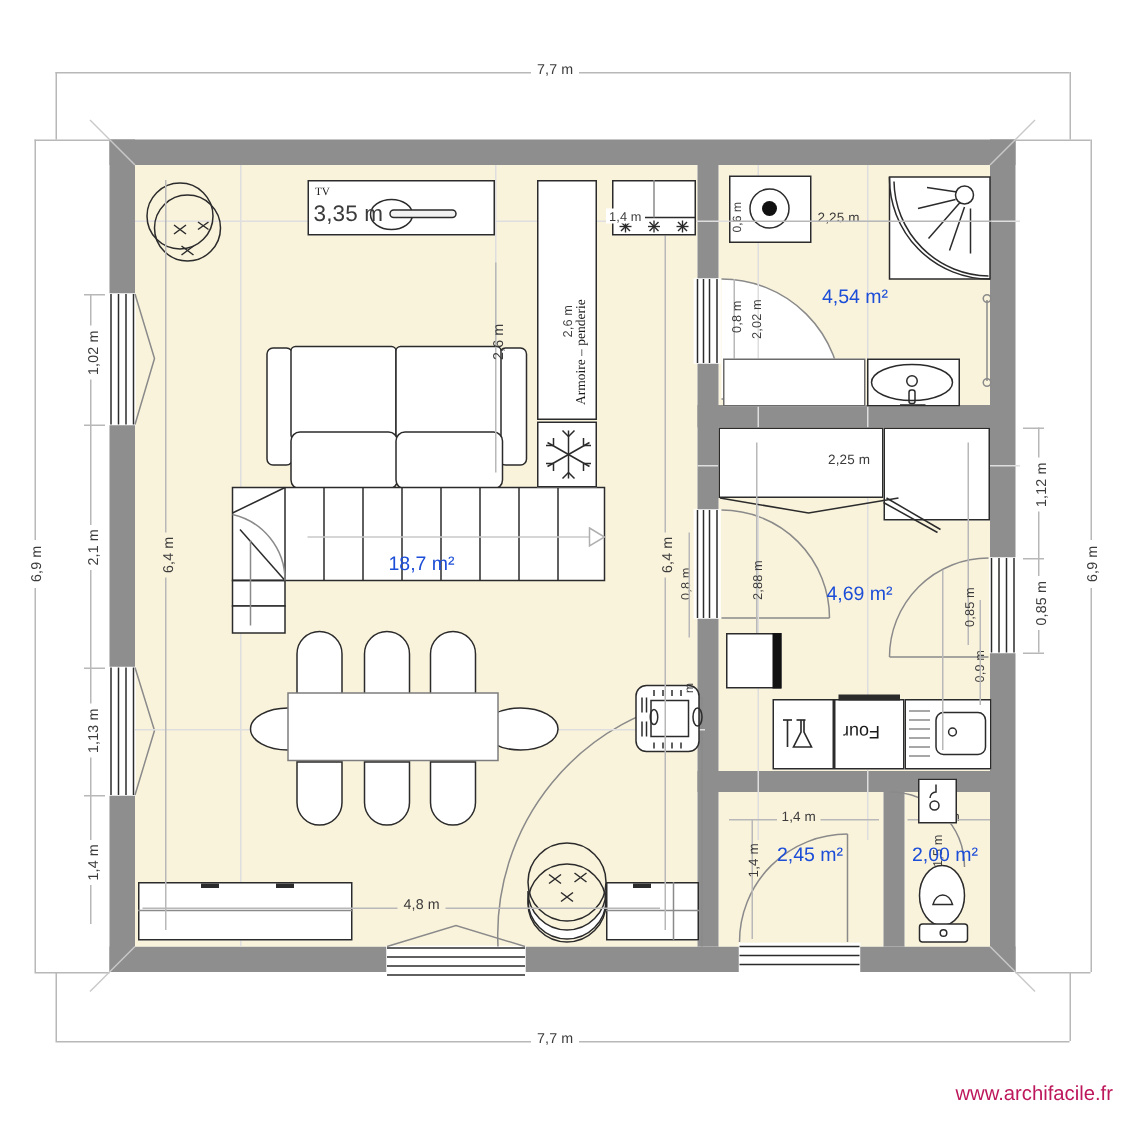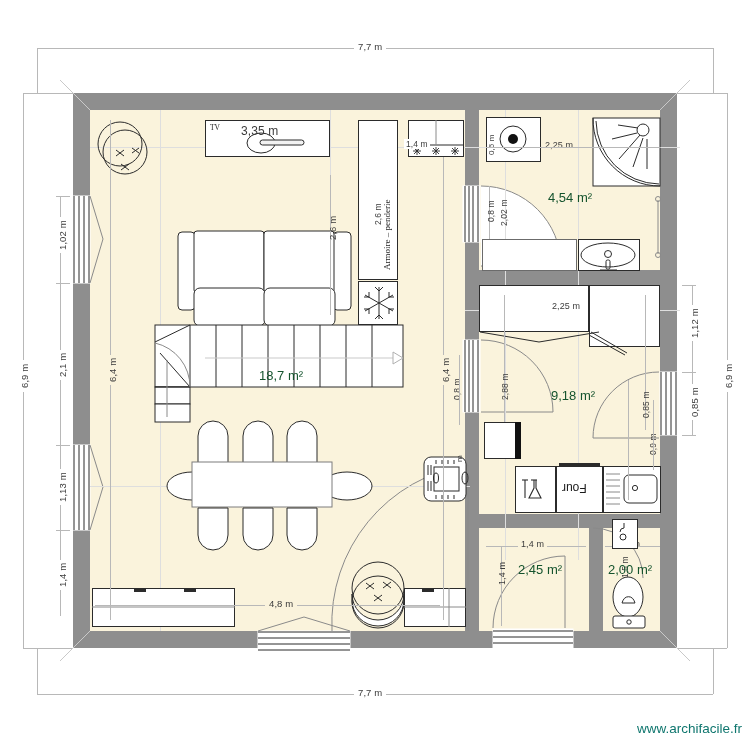--- a/index.html
+++ b/index.html
@@ -19,27 +19,27 @@
   
   .wall{position:absolute;background:#8e8e8e;}
   .wallthin{position:absolute;background:#8e8e8e;}
 
   
   .room{position:absolute;background:#faf3dc;}
 
   
   .fur{position:absolute;background:#ffffff;border:1px solid #2b2b2b;box-sizing:border-box;}
   .fur-l{position:absolute;background:#ffffff;border:1px solid #6b6b6b;box-sizing:border-box;}
-  .arealbl{position:absolute;font-size:13px;color:#14532d;white-space:nowrap;}
+  .arealbl{position:absolute;font-size:13px;color:#1d4ed8;white-space:nowrap;}
   .smalltxt{position:absolute;font-size:8px;color:#1a1a1a;white-space:nowrap;
             font-family:"Liberation Serif", serif;}
   .rot90{transform-origin:0 0;transform:rotate(-90deg);}
   .rot180{transform-origin:50% 50%;transform:rotate(180deg);}
 
-  .footer{position:absolute;right:8px;bottom:14px;font-size:13.5px;color:#0f766e;}
+  .footer{position:absolute;right:8px;bottom:14px;font-size:13.5px;color:#be185d;}
 
   svg{position:absolute;overflow:visible;}
   .stroke-d{fill:none;stroke:#2b2b2b;stroke-width:1;}
   .stroke-l{fill:none;stroke:#8a8a8a;stroke-width:1;}
   .stroke-g{fill:none;stroke:#c9c9c9;stroke-width:1;}
   .fillw{fill:#ffffff;stroke:#2b2b2b;stroke-width:1;}
   .fillw-l{fill:#ffffff;stroke:#7d7d7d;stroke-width:1;}
   .nofill{fill:none;}
   .guide{position:absolute;background:#dedede;}
 </style>
@@ -200,21 +200,21 @@
     <path d="M36 26 l7 5 M43 26 l-7 5" class="stroke-d"></path>
     <path d="M25 42 l8 6 M33 42 l-8 6" class="stroke-d"></path>
   </svg>
 
   <div class="fur" style="left:205px;top:120px;width:125px;height:37px;"></div>
   <div class="smalltxt" style="left:210px;top:123px;font-size:7.5px;">TV</div>
   <svg style="left:240px;top:132px;width:65px;height:22px;">
     <ellipse cx="21" cy="11" rx="14" ry="10" class="stroke-d nofill"></ellipse>
     <rect x="20" y="8" width="44" height="5" rx="2.5" fill="#f2f2f2" stroke="#2b2b2b" stroke-width="1"></rect>
   </svg>
-  <div class="dim" style="left:209px;top:124px;font-size:12px;margin-left:32px;">3,35 m</div>
+  <div class="dim" style="left:209px;top:134px;font-size:15px;">3,35 m</div>
 
   <svg style="left:178px;top:231px;width:175px;height:97px;">
     <rect x="0" y="1" width="17" height="78" rx="4" class="fillw"></rect>
     <rect x="155" y="1" width="18" height="78" rx="4" class="fillw"></rect>
     <rect x="16" y="0" width="70" height="62" rx="3" class="fillw"></rect>
     <rect x="86" y="0" width="70" height="62" rx="3" class="fillw"></rect>
     <rect x="16" y="57" width="71" height="38" rx="6" class="fillw"></rect>
     <rect x="86" y="57" width="71" height="38" rx="6" class="fillw"></rect>
   </svg>
 
@@ -402,21 +402,21 @@
   </svg>
 
   <div class="fur" style="left:479px;top:285px;width:110px;height:47px;"></div>
   <div class="fur" style="left:589px;top:285px;width:71px;height:62px;"></div>
   <svg style="left:479px;top:285px;width:185px;height:70px;">
     <path d="M1 47 L60 57 L120 47" class="stroke-d"></path>
     <path d="M112 47 L148 68" class="stroke-d"></path>
     <path d="M110 50 L146 70" class="stroke-d"></path>
   </svg>
   <div class="dim" style="left:549px;top:301px;font-size:9px;background:#fff;padding:0 3px;">2,25 m</div>
-  <div class="arealbl" style="left:551px;top:388px;">9,18 m²</div>
+  <div class="arealbl" style="left:551px;top:388px;">4,69 m²</div>
 
   <div class="dimline v" style="left:504px;top:295px;height:130px;"></div>
   <div class="dim v" style="left:500px;top:400px;transform:rotate(-90deg);font-size:8.5px;">2,88 m</div>
   <div class="dimline v" style="left:645px;top:295px;height:135px;"></div>
   <div class="dim v" style="left:641px;top:418px;transform:rotate(-90deg);font-size:8.5px;">0,85 m</div>
 
   <div class="fur" style="left:484px;top:422px;width:37px;height:37px;"></div>
   <div class="abs" style="left:515px;top:422px;width:6px;height:37px;background:#111;"></div>
 
   <div class="dim v" style="left:452px;top:400px;transform:rotate(-90deg);font-size:8.5px;">0,8 m</div>

